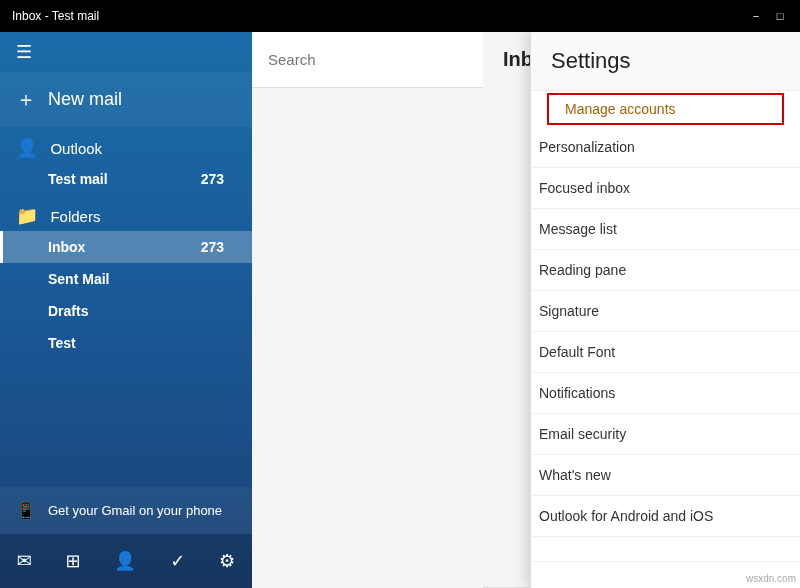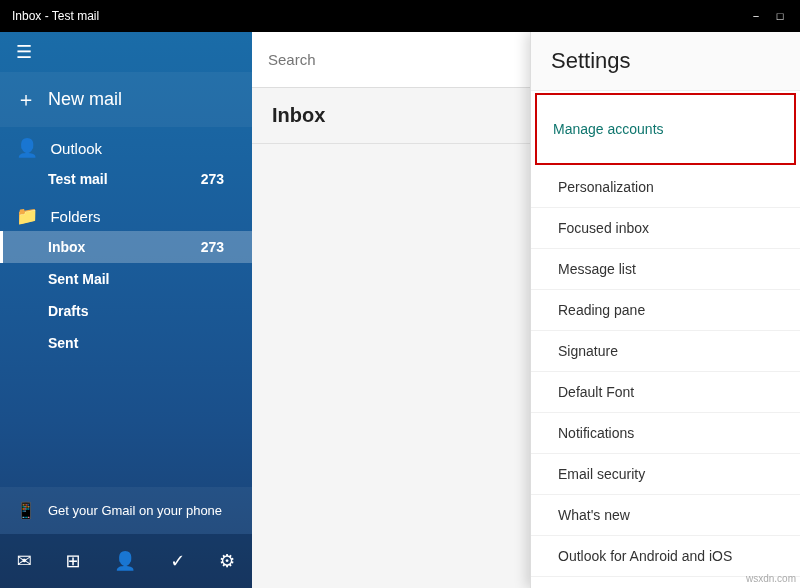--- a/index.html
+++ b/index.html
@@ -114,21 +114,20 @@
       cursor: pointer;
       padding: 4px 8px;
       color: white;
     }
 
     
     .main-content {
       flex: 1;
       background: #f5f5f5;
       display: flex;
-      flex-direction: column;
       position: relative;
     }
 
     .search-bar {
       background: white;
       padding: 10px 16px;
       display: flex;
       align-items: center;
       gap: 8px;
       border-bottom: 1px solid #ddd;
@@ -177,31 +176,31 @@
       border-bottom: 1px solid #eee;
       background: #fafafa;
     }
 
     .settings-list {
       overflow-y: auto;
       flex: 1;
     }
 
     .settings-item {
-      padding: 12px 27px;
+      padding: 12px 8px;
       font-size: 14px;
       color: #333;
       cursor: pointer;
       border-bottom: 1px solid #f0f0f0;
     }
     .settings-item.highlighted {
       border: 2px solid #cc0000;
-      color: #0f766e;
-      margin: 2px 4px;
-      padding: 26px 16px;
+      color: #a16207;
+      margin: 2px 16px;
+      padding: 6px 16px;
     }
 
     .watermark {
       position: fixed;
       bottom: 4px;
       right: 4px;
       font-size: 10px;
       color: #aaa;
       z-index: 100;
     }
@@ -248,21 +247,21 @@
     </div>
     <div class="sidebar-item">
       <span>Sent Mail</span>
       <span></span>
     </div>
     <div class="sidebar-item">
       <span>Drafts</span>
       <span></span>
     </div>
     <div class="sidebar-item">
-      <span>Sent</span>
+      <span>Test</span>
       <span></span>
     </div>
 
     <div class="sidebar-bottom">
       <div class="get-gmail-btn">
         <span class="get-gmail-icon">📱</span>
         <span>Get your Gmail on your phone</span>
       </div>
       <div class="sidebar-footer">
         <span class="footer-icon">✉</span>

